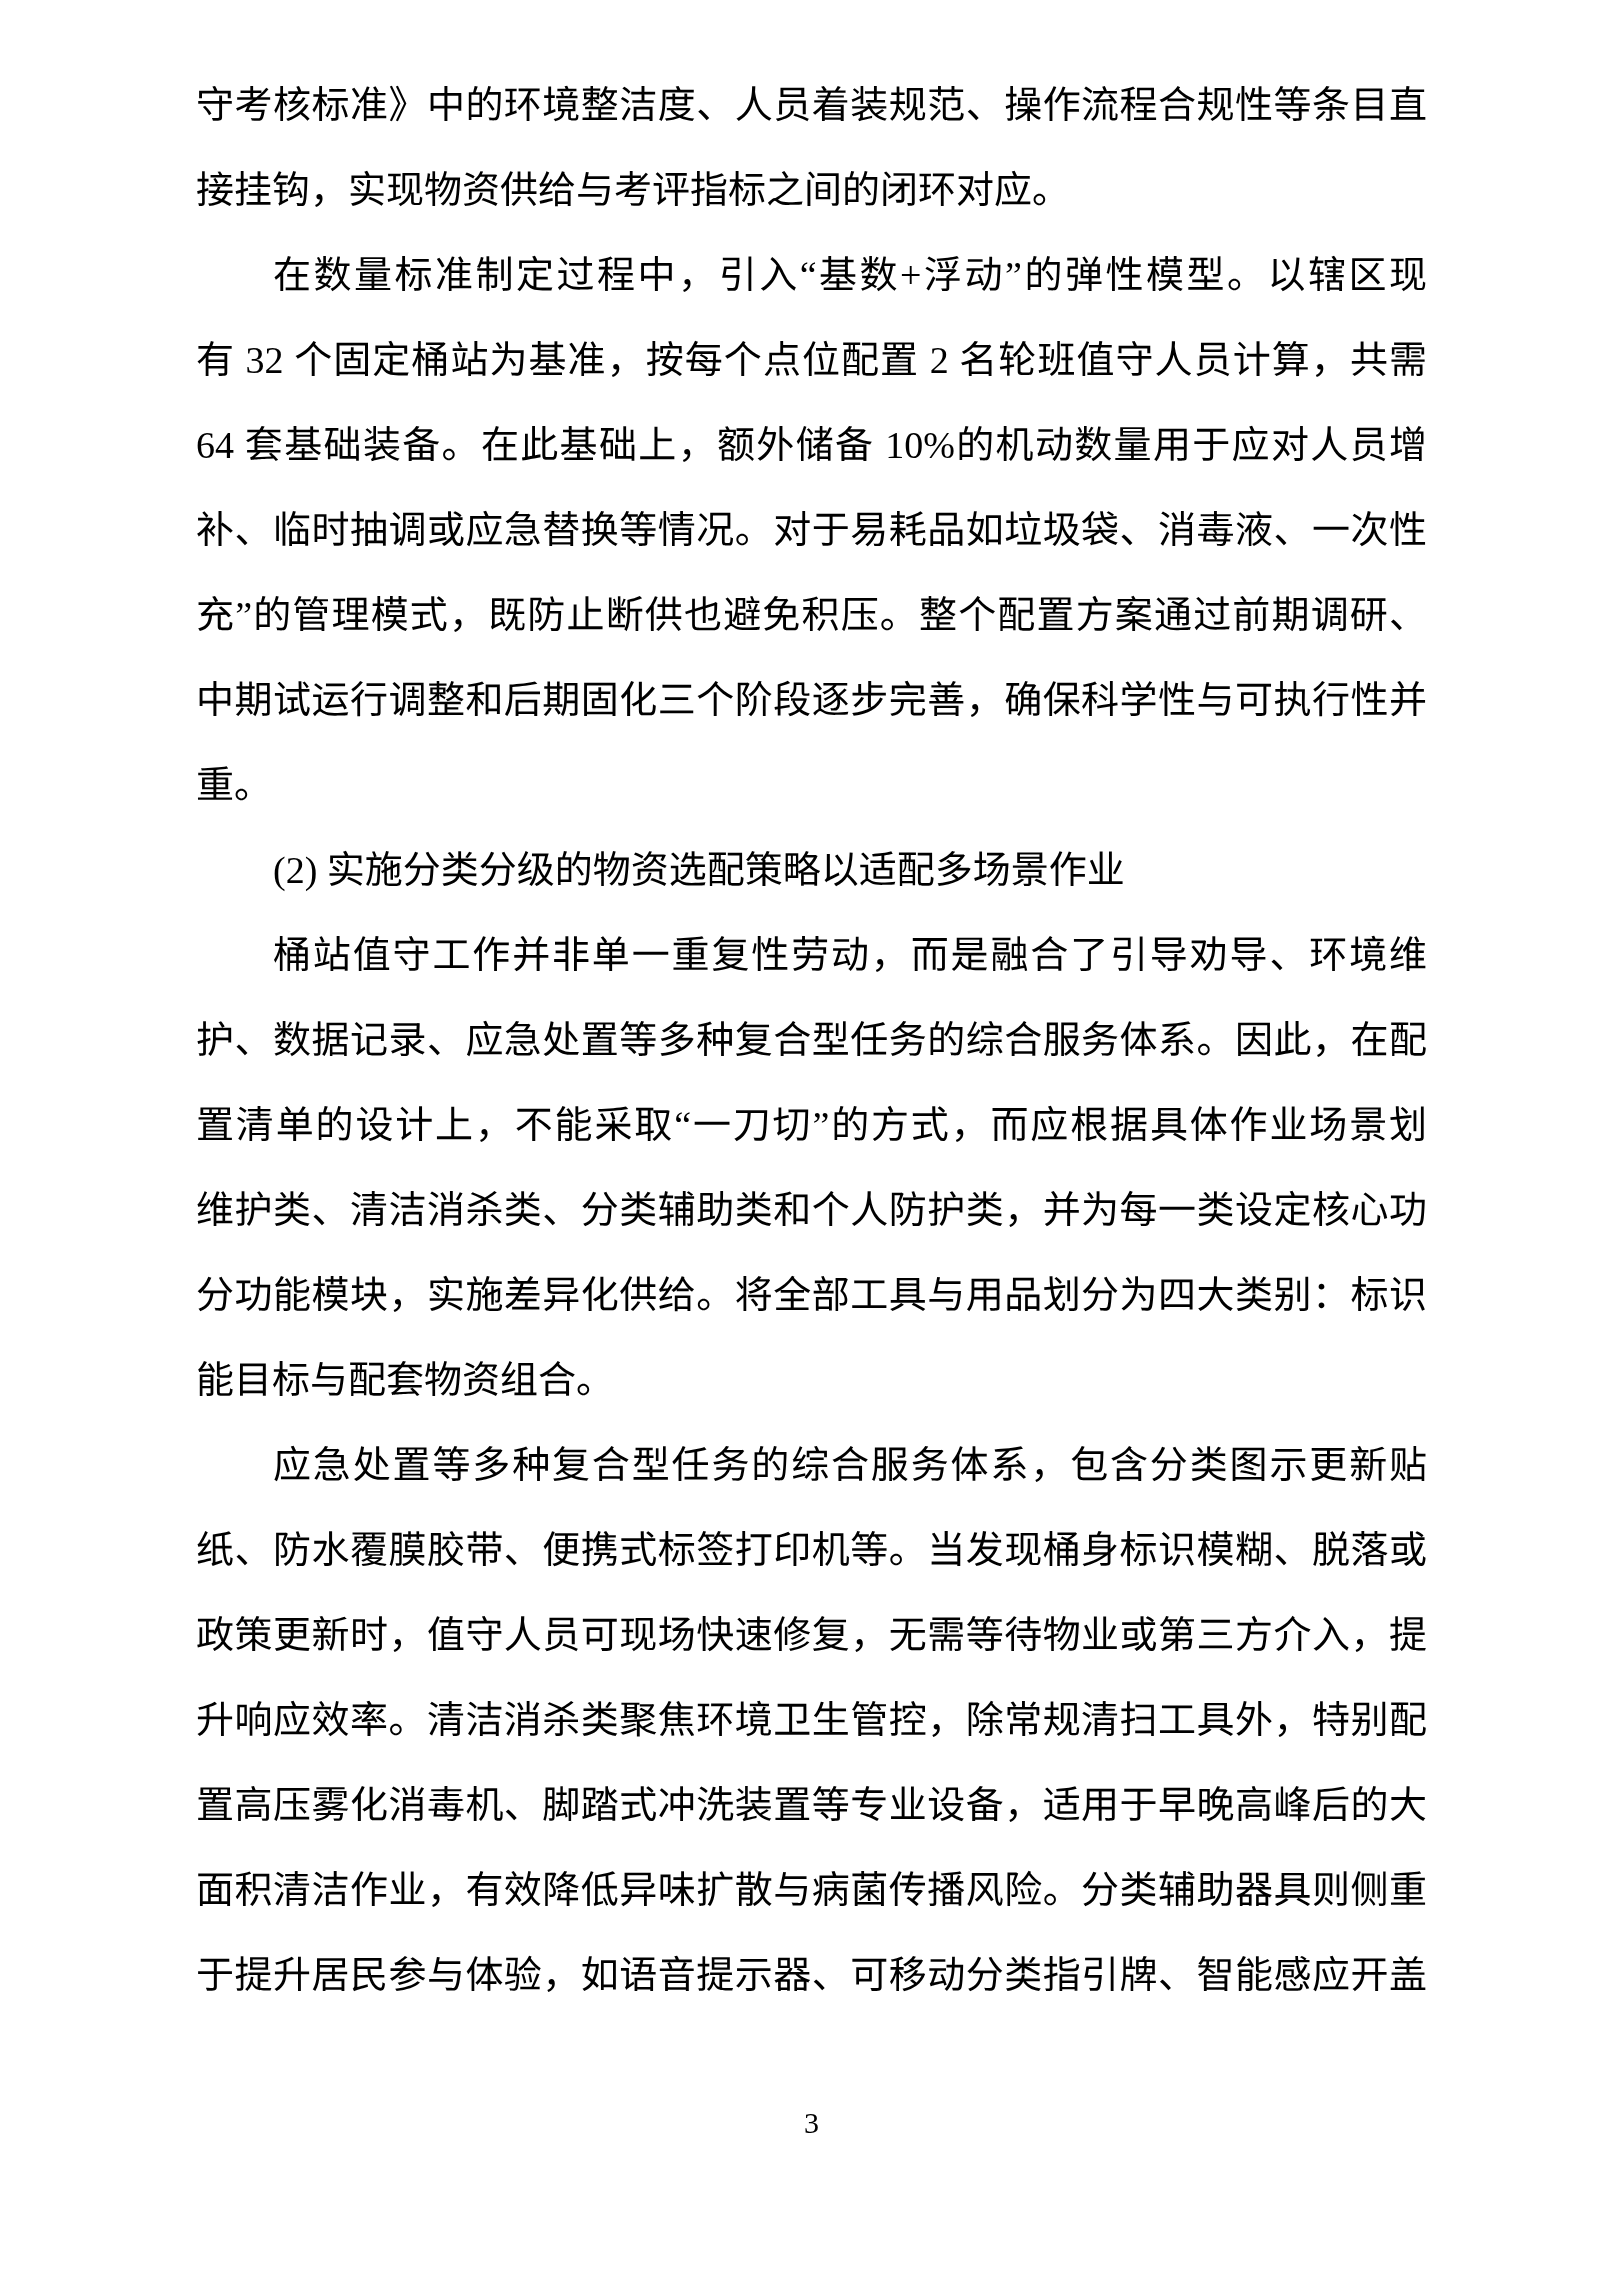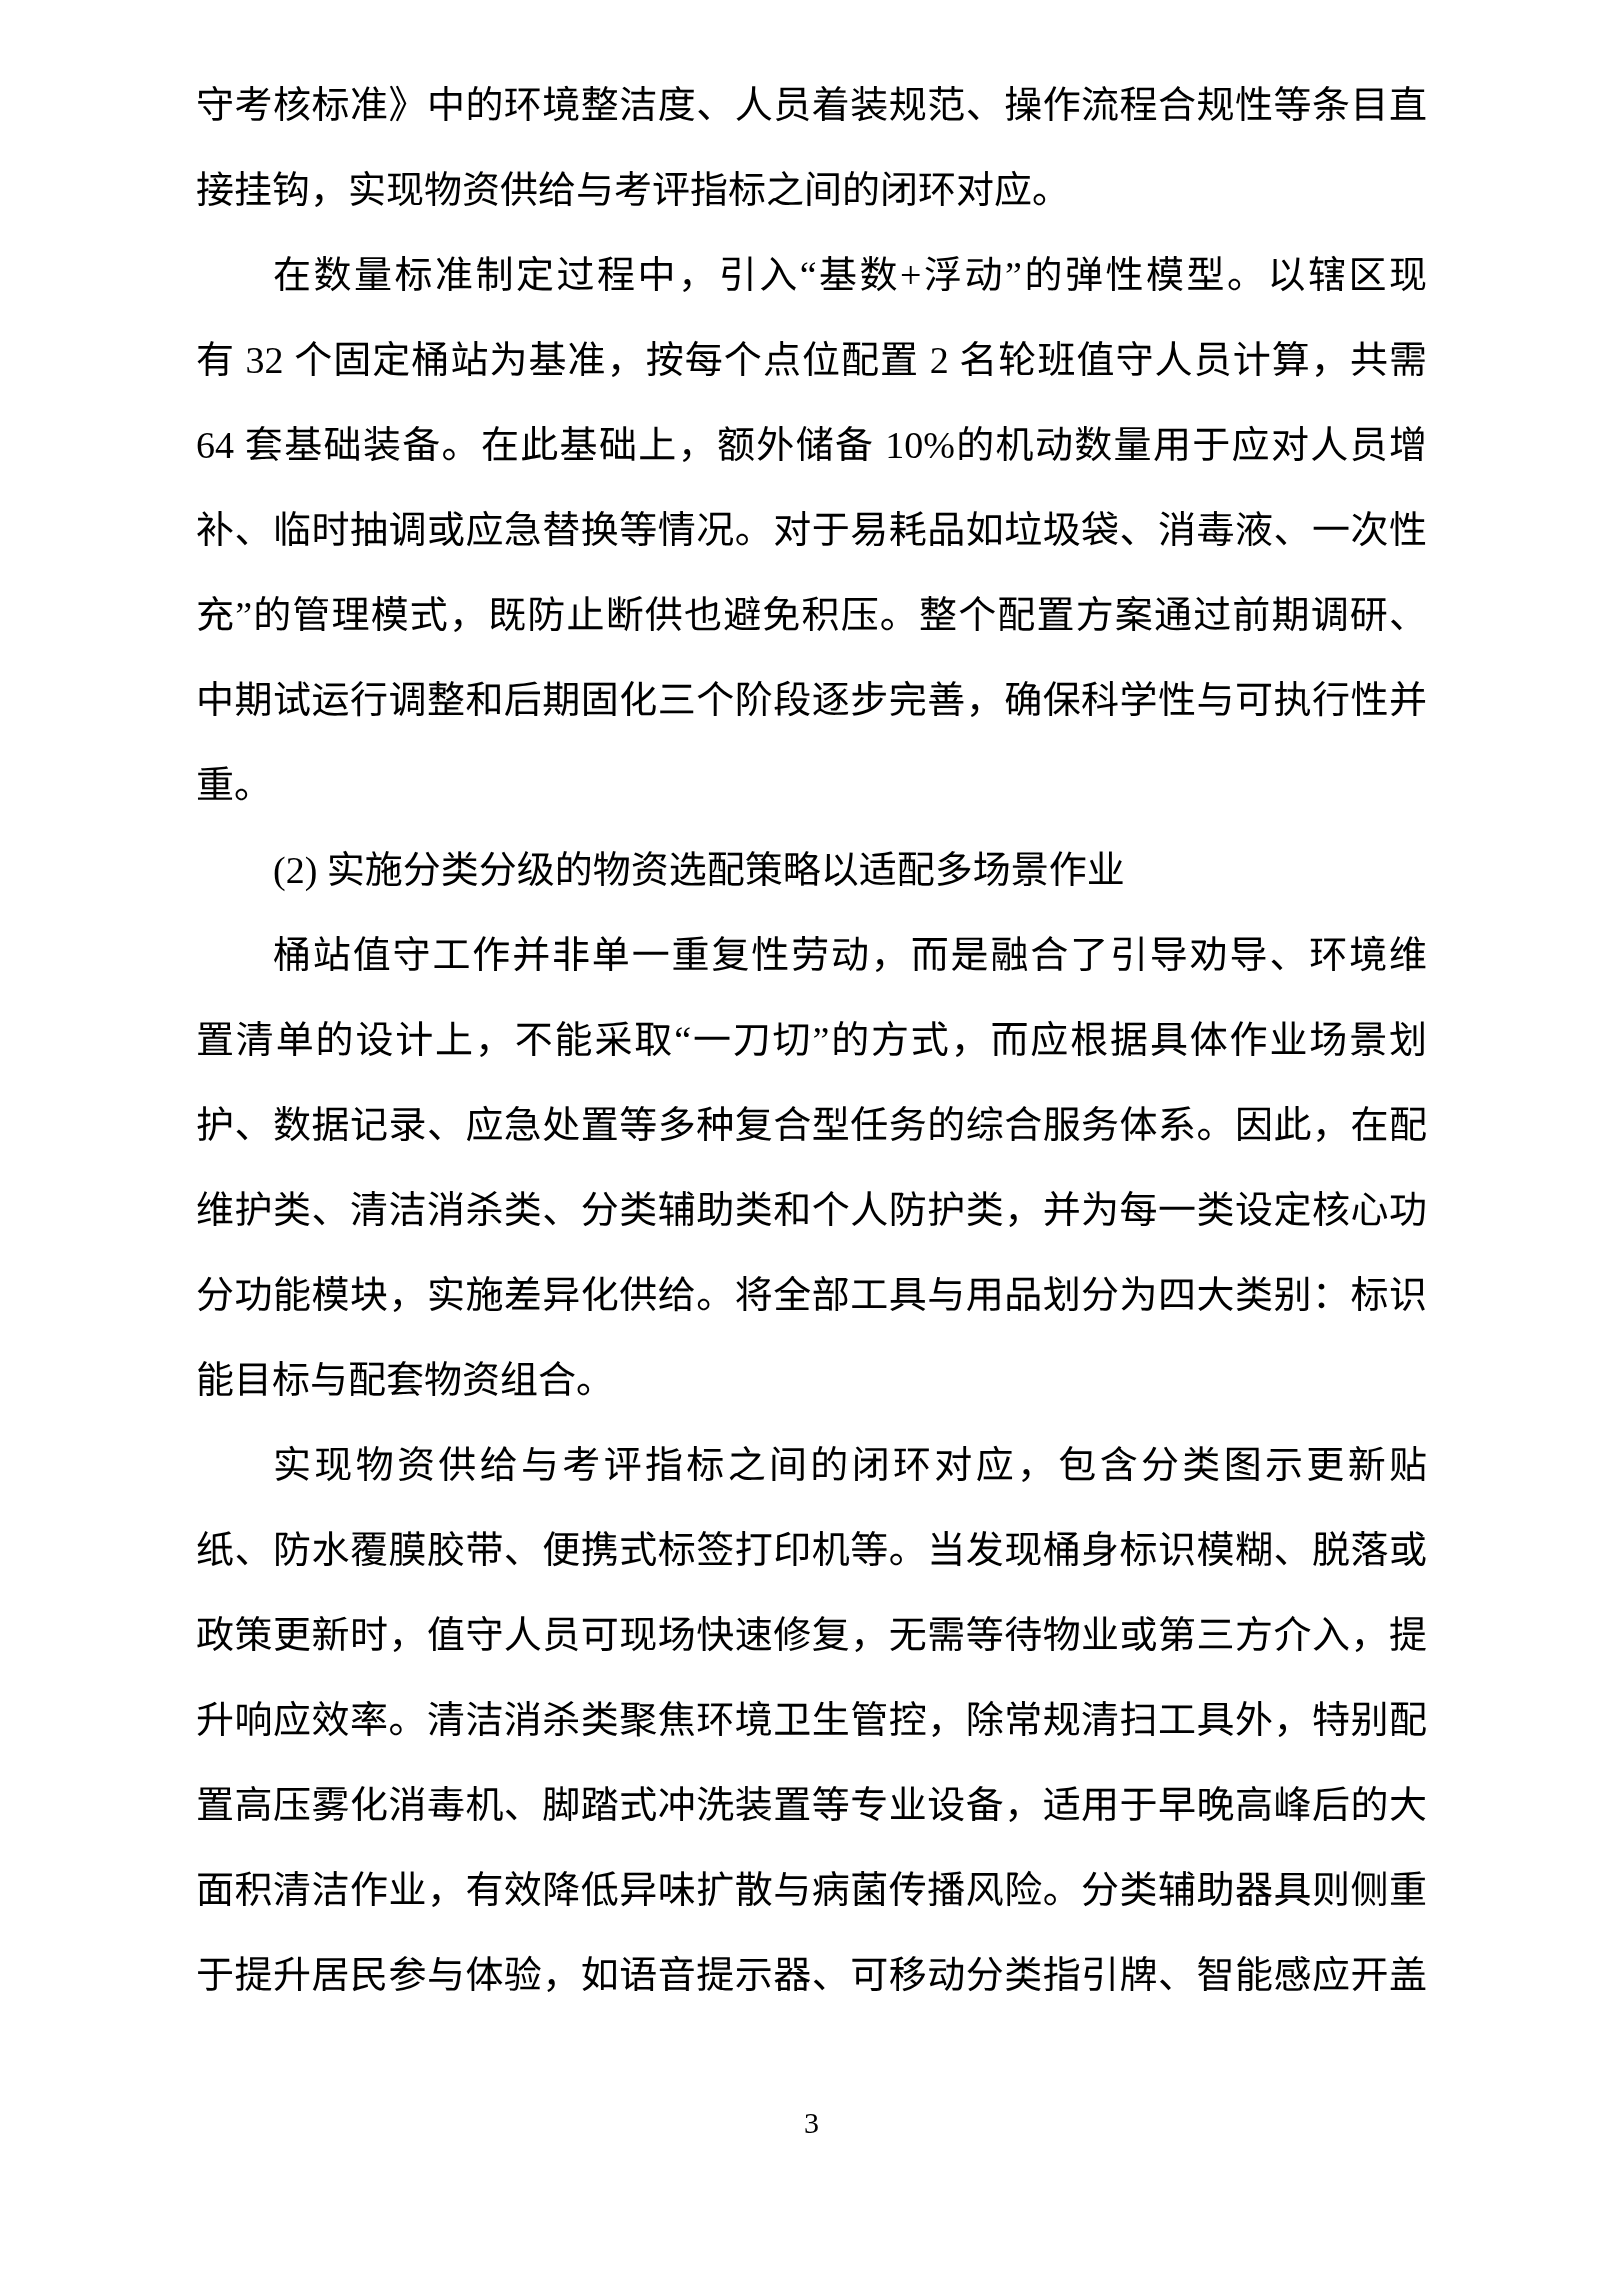--- a/index.html
+++ b/index.html
@@ -61,26 +61,26 @@
     <div class="line last">接挂钩，实现物资供给与考评指标之间的闭环对应。</div>
     <div class="line ind">在数量标准制定过程中，引入“基数+浮动”的弹性模型。以辖区现</div>
     <div class="line">有 32 个固定桶站为基准，按每个点位配置 2 名轮班值守人员计算，共需</div>
     <div class="line">64 套基础装备。在此基础上，额外储备 10%的机动数量用于应对人员增</div>
     <div class="line">补、临时抽调或应急替换等情况。对于易耗品如垃圾袋、消毒液、一次性</div>
     <div class="line">充”的管理模式，既防止断供也避免积压。整个配置方案通过前期调研、</div>
     <div class="line">中期试运行调整和后期固化三个阶段逐步完善，确保科学性与可执行性并</div>
     <div class="line last">重。</div>
     <div class="line ind last">(2) 实施分类分级的物资选配策略以适配多场景作业</div>
     <div class="line ind">桶站值守工作并非单一重复性劳动，而是融合了引导劝导、环境维</div>
+    <div class="line">护、数据记录、应急处置等多种复合型任务的综合服务体系。因此，在配</div>
     <div class="line">置清单的设计上，不能采取“一刀切”的方式，而应根据具体作业场景划</div>
-    <div class="line">护、数据记录、应急处置等多种复合型任务的综合服务体系。因此，在配</div>
     <div class="line">维护类、清洁消杀类、分类辅助类和个人防护类，并为每一类设定核心功</div>
     <div class="line">分功能模块，实施差异化供给。将全部工具与用品划分为四大类别：标识</div>
     <div class="line last">能目标与配套物资组合。</div>
-    <div class="line ind">实现物资供给与考评指标之间的闭环对应，包含分类图示更新贴</div>
+    <div class="line ind">应急处置等多种复合型任务的综合服务体系，包含分类图示更新贴</div>
     <div class="line">纸、防水覆膜胶带、便携式标签打印机等。当发现桶身标识模糊、脱落或</div>
     <div class="line">政策更新时，值守人员可现场快速修复，无需等待物业或第三方介入，提</div>
     <div class="line">升响应效率。清洁消杀类聚焦环境卫生管控，除常规清扫工具外，特别配</div>
     <div class="line">置高压雾化消毒机、脚踏式冲洗装置等专业设备，适用于早晚高峰后的大</div>
     <div class="line">面积清洁作业，有效降低异味扩散与病菌传播风险。分类辅助器具则侧重</div>
     <div class="line">于提升居民参与体验，如语音提示器、可移动分类指引牌、智能感应开盖</div>
   </div>
   <div class="footer">
     <span class="page-num">3</span>
   </div>

